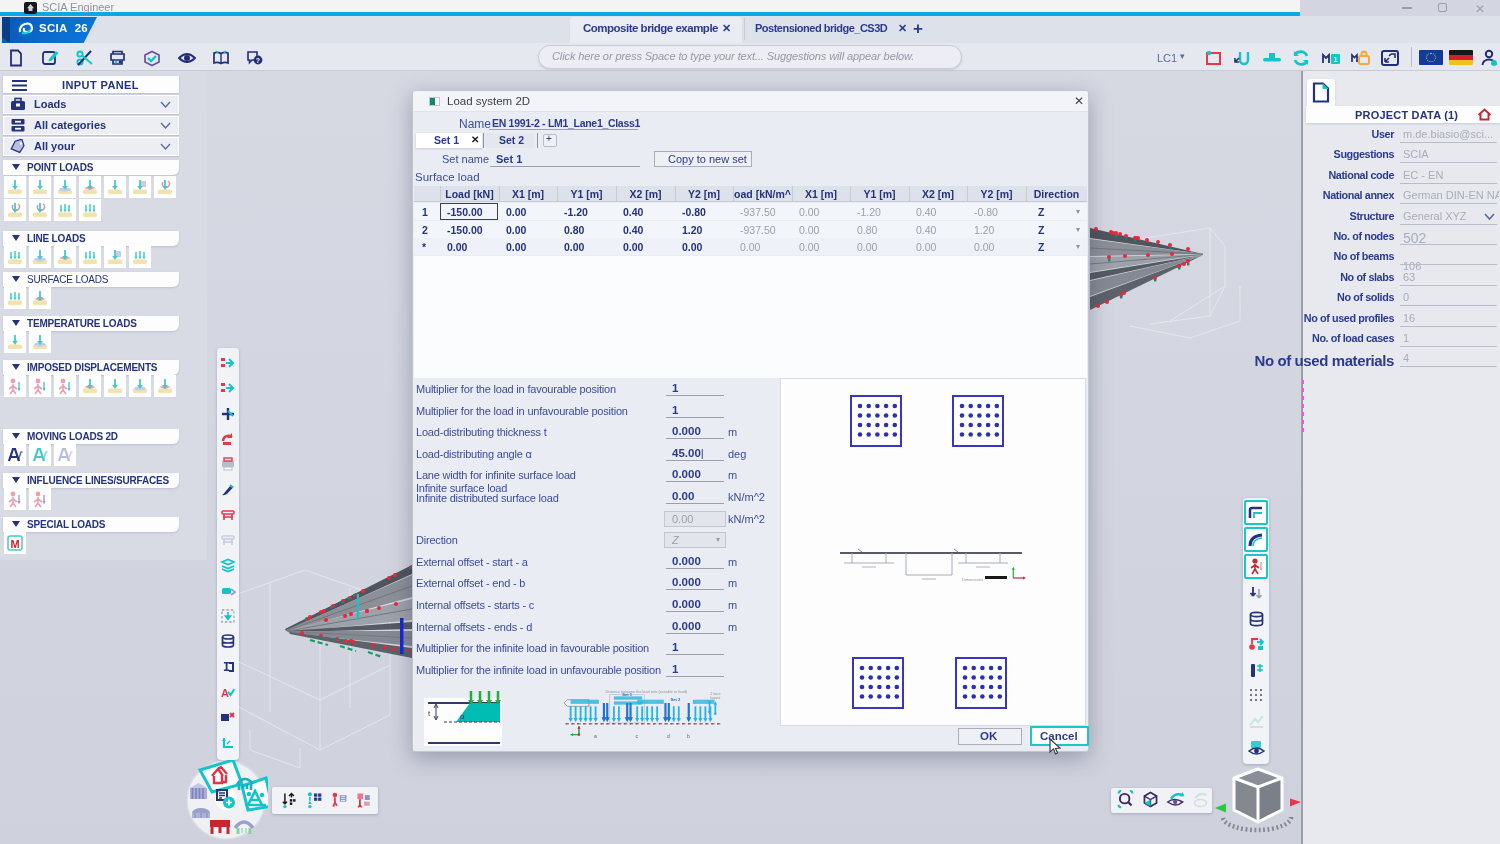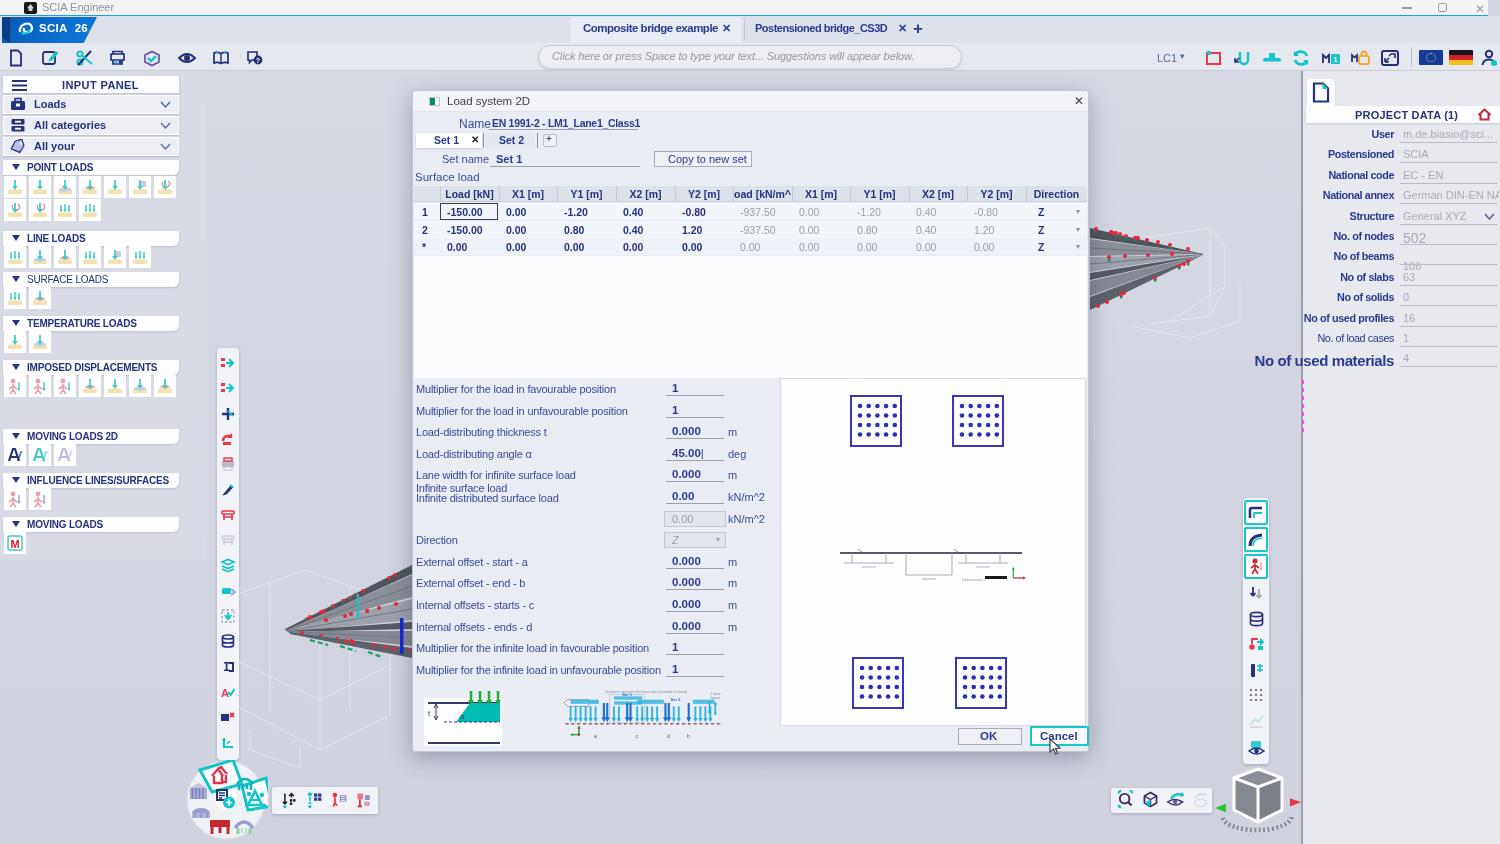--- a/index.html
+++ b/index.html
@@ -6,21 +6,21 @@
 body{font-family:"Liberation Sans",sans-serif;background:#d3d6e0}
 #app{position:relative;width:1500px;height:844px;overflow:hidden}
 .abs{position:absolute}
 </style></head><body>
 <div id="app">
 
 <div class="abs" style="left:0;top:71px;width:1302px;height:773px;background:linear-gradient(180deg,#d6d9e2 0%,#d2d5df 60%,#cfd2dc 100%)"></div>
 <div class="abs" style="left:1303px;top:71px;width:197px;height:773px;background:#e7e9ee"></div>
 <div class="abs" style="left:1301px;top:71px;width:2px;height:773px;background:#9a9daa"></div>
 <div class="abs" style="left:1302px;top:380px;width:2px;height:55px;background:repeating-linear-gradient(180deg,#ff4fd8 0 4px,transparent 4px 8px)"></div>
-<div class="abs" style="left:0;top:0;width:1488px;height:16px;background:#f4f4f5;border-bottom:1px solid #0ea5e9">
+<div class="abs" style="left:0;top:0;width:1300px;height:16px;background:#f4f4f5;border-bottom:4px solid #0ea5e9">
 <div class="abs" style="left:24px;top:2px;width:13px;height:12px;background:#17171c;border-radius:2px"></div>
 <div class="abs" style="left:27px;top:4px;width:7px;height:7px;background:#cfd2da;clip-path:polygon(0 60%,50% 0,100% 60%,78% 60%,78% 100%,22% 100%,22% 60%)"></div>
 <div class="abs" style="left:42px;top:1px;font-size:11px;color:#8f939e">SCIA Engineer</div>
 <div class="abs" style="left:1402px;top:7px;width:10px;height:1.5px;background:#9a9da6"></div>
 <div class="abs" style="left:1438px;top:3px;width:9px;height:9px;border:1.5px solid #9a9da6;border-radius:2px"></div>
 <div class="abs" style="left:1475px;top:2px;font-size:12px;color:#9a9da6">✕</div>
 </div>
 <div class="abs" style="left:0;top:16px;width:1500px;height:27px;background:#dde1ea"></div>
 <div class="abs" style="left:2px;top:17px;width:95px;height:26px;background:linear-gradient(120deg,#0a57b4 0%,#0b6ccd 55%,#0d77dd 100%);clip-path:polygon(0 0,100% 0,86% 100%,0 100%)"></div>
 <div class="abs" style="left:2px;top:17px;width:8px;height:26px;background:#083e86;clip-path:polygon(0 0,100% 0,100% 100%,0 78%)"></div>
@@ -384,21 +384,21 @@
     </svg>
 <div class="abs" style="left:29px;top:488px;width:22px;height:22px;background:#fff"></div>
     <svg class="abs" style="left:30px;top:489px" width="20" height="20" viewBox="0 0 20 20">
       <circle cx="8" cy="5" r="2.4" fill="#eda1b1"></circle>
       <path d="M8 8 v6 M8 10 l-4 3 M8 10 l4 3 M8 14 l-3 4 M8 14 l3 4" stroke="#eda1b1" stroke-width="1.6" fill="none"></path>
       <path d="M14 6 v8" stroke="#9a9ed2" stroke-width="1.4"></path>
       <path d="M12.5 12 L14 15.5 L15.5 12z" fill="#9a9ed2"></path>
     </svg>
 <div class="abs" style="left:3px;top:517px;width:176px;height:15px;background:#fdfdfe;border-radius:0 0 6px 0;box-shadow:0 1px 2px rgba(60,70,110,.18)"></div>
     <div class="abs" style="left:12px;top:521px;width:0;height:0;border-left:4px solid transparent;border-right:4px solid transparent;border-top:6px solid #25327d"></div>
-    <div class="abs" style="left:27px;top:519px;font-size:10px;font-weight:bold;color:#25327d;letter-spacing:-.2px">MOVING LOADS</div>
+    <div class="abs" style="left:27px;top:519px;font-size:10px;font-weight:bold;color:#25327d;letter-spacing:-.2px">SPECIAL LOADS</div>
 <div class="abs" style="left:4px;top:532px;width:22px;height:22px;background:#fff"></div>
     <svg class="abs" style="left:5px;top:533px" width="20" height="20" viewBox="0 0 20 20">
       <rect x="3" y="3" width="14" height="14" rx="2" fill="none" stroke="#43cbc9" stroke-width="1.5"></rect>
       <text x="10" y="14.5" font-size="11" font-weight="bold" fill="#d5202a" text-anchor="middle" font-family="Liberation Sans">M</text>
     </svg>
 <div class="abs" style="left:217px;top:348px;width:22px;height:412px;background:#f2f3f6;border-radius:4px;box-shadow:0 1px 3px rgba(60,70,110,.3)"></div>
 <svg class="abs" style="left:220px;top:355.0px" width="16" height="16" viewBox="0 0 16 16">
       <rect x="1" y="3" width="4" height="3" fill="#e8364a"></rect>
       <rect x="1" y="9" width="4" height="3" fill="#e8364a"></rect>
       <path d="M6 8 h6 M9 4 l4 4 -4 4" stroke="#13c5c9" stroke-width="2" fill="none"></path>
@@ -1048,21 +1048,21 @@
 <path d="M11 1.5 v5 h5" fill="#13c5c9" stroke="#13c5c9" stroke-width="1"></path>
     </svg>
 <div class="abs" style="left:1306px;top:106px;width:194px;height:17px;background:#fdfdfe;box-shadow:0 1px 2px rgba(60,70,110,.2)"></div>
 <div class="abs" style="left:1355px;top:109px;font-size:11px;font-weight:bold;color:#25327d;letter-spacing:.2px">PROJECT DATA (1)</div>
 <svg class="abs" style="left:1477px;top:108px" width="15" height="13" viewBox="0 0 15 13">
       <path d="M1.5 7 L7.5 1.5 L13.5 7 M3.5 6 v5.5 h8 v-5.5" fill="none" stroke="#c62838" stroke-width="2"></path>
     </svg>
 <div class="abs" style="right:106px;top:128.0px;font-size:10.8px;letter-spacing:-.4px;font-weight:bold;color:#2b3a8f;white-space:nowrap">User</div>
 <div class="abs" style="left:1403px;top:128.0px;font-size:11px;color:#a8adb9;white-space:nowrap;width:96px;overflow:hidden">m.de.biasio@sci...</div>
 <div class="abs" style="left:1400px;top:142.0px;width:97px;height:1px;background:#b9bdc9"></div>
-<div class="abs" style="right:106px;top:148.4px;font-size:10.8px;letter-spacing:-.4px;font-weight:bold;color:#2b3a8f;white-space:nowrap">Postensioned</div>
+<div class="abs" style="right:106px;top:148.4px;font-size:10.8px;letter-spacing:-.4px;font-weight:bold;color:#2b3a8f;white-space:nowrap">Suggestions</div>
 <div class="abs" style="left:1403px;top:148.4px;font-size:11px;color:#a8adb9;white-space:nowrap;width:96px;overflow:hidden">SCIA</div>
 <div class="abs" style="left:1400px;top:162.4px;width:97px;height:1px;background:#b9bdc9"></div>
 <div class="abs" style="right:106px;top:168.8px;font-size:10.8px;letter-spacing:-.4px;font-weight:bold;color:#2b3a8f;white-space:nowrap">National code</div>
 <div class="abs" style="left:1403px;top:168.8px;font-size:11px;color:#a8adb9;white-space:nowrap;width:96px;overflow:hidden">EC - EN</div>
 <div class="abs" style="left:1400px;top:182.8px;width:97px;height:1px;background:#b9bdc9"></div>
 <div class="abs" style="right:106px;top:189.2px;font-size:10.8px;letter-spacing:-.4px;font-weight:bold;color:#2b3a8f;white-space:nowrap">National annex</div>
 <div class="abs" style="left:1403px;top:189.2px;font-size:11px;color:#a8adb9;white-space:nowrap;width:96px;overflow:hidden">German DIN-EN NA</div>
 <div class="abs" style="left:1400px;top:203.2px;width:97px;height:1px;background:#b9bdc9"></div>
 <div class="abs" style="right:106px;top:209.6px;font-size:10.8px;letter-spacing:-.4px;font-weight:bold;color:#2b3a8f;white-space:nowrap">Structure</div>
 <div class="abs" style="left:1403px;top:209.6px;font-size:11px;color:#a8adb9;white-space:nowrap;width:96px;overflow:hidden">General XYZ</div>
@@ -1078,21 +1078,21 @@
 <div class="abs" style="left:1400px;top:264.4px;width:97px;height:1px;background:#b9bdc9"></div>
 <div class="abs" style="right:106px;top:270.79999999999995px;font-size:10.8px;letter-spacing:-.4px;font-weight:bold;color:#2b3a8f;white-space:nowrap">No of slabs</div>
 <div class="abs" style="left:1403px;top:270.79999999999995px;font-size:11px;color:#a8adb9;white-space:nowrap;width:96px;overflow:hidden">63</div>
 <div class="abs" style="left:1400px;top:284.79999999999995px;width:97px;height:1px;background:#b9bdc9"></div>
 <div class="abs" style="right:106px;top:291.2px;font-size:10.8px;letter-spacing:-.4px;font-weight:bold;color:#2b3a8f;white-space:nowrap">No of solids</div>
 <div class="abs" style="left:1403px;top:291.2px;font-size:11px;color:#a8adb9;white-space:nowrap;width:96px;overflow:hidden">0</div>
 <div class="abs" style="left:1400px;top:305.2px;width:97px;height:1px;background:#b9bdc9"></div>
 <div class="abs" style="right:106px;top:311.6px;font-size:10.8px;letter-spacing:-.4px;font-weight:bold;color:#2b3a8f;white-space:nowrap">No of used profiles</div>
 <div class="abs" style="left:1403px;top:311.6px;font-size:11px;color:#a8adb9;white-space:nowrap;width:96px;overflow:hidden">16</div>
 <div class="abs" style="left:1400px;top:325.6px;width:97px;height:1px;background:#b9bdc9"></div>
-<div class="abs" style="right:106px;top:332.0px;font-size:10.8px;letter-spacing:-.4px;font-weight:normal;color:#2b3a8f;white-space:nowrap">No. of load cases</div>
+<div class="abs" style="right:106px;top:332.0px;font-size:10.8px;letter-spacing:-.4px;font-weight:bold;color:#2b3a8f;white-space:nowrap">No. of load cases</div>
 <div class="abs" style="left:1403px;top:332.0px;font-size:11px;color:#a8adb9;white-space:nowrap;width:96px;overflow:hidden">1</div>
 <div class="abs" style="left:1400px;top:346.0px;width:97px;height:1px;background:#b9bdc9"></div>
 <div class="abs" style="right:106px;top:352.4px;font-size:15px;letter-spacing:-.4px;font-weight:bold;color:#2b3a8f;white-space:nowrap">No of used materials</div>
 <div class="abs" style="left:1403px;top:352.4px;font-size:11px;color:#a8adb9;white-space:nowrap;width:96px;overflow:hidden">4</div>
 <div class="abs" style="left:1400px;top:366.4px;width:97px;height:1px;background:#b9bdc9"></div>
 <div class="abs" style="left:1243px;top:498px;width:26px;height:266px;background:#f2f3f6;border-radius:4px;box-shadow:0 1px 3px rgba(60,70,110,.3)"></div>
 <div class="abs" style="left:1244px;top:500px;width:24px;height:25px;background:#fff;border:2px solid #17c8c8;border-radius:2px"></div>
 <svg class="abs" style="left:1248px;top:504px" width="17" height="17" viewBox="0 0 17 17">
       <path d="M2 14 V6 q0-2 2-2 h10" fill="none" stroke="#25327d" stroke-width="2.6"></path>
       <path d="M6 14 V9 h8" fill="none" stroke="#13c5c9" stroke-width="1.8"></path>

